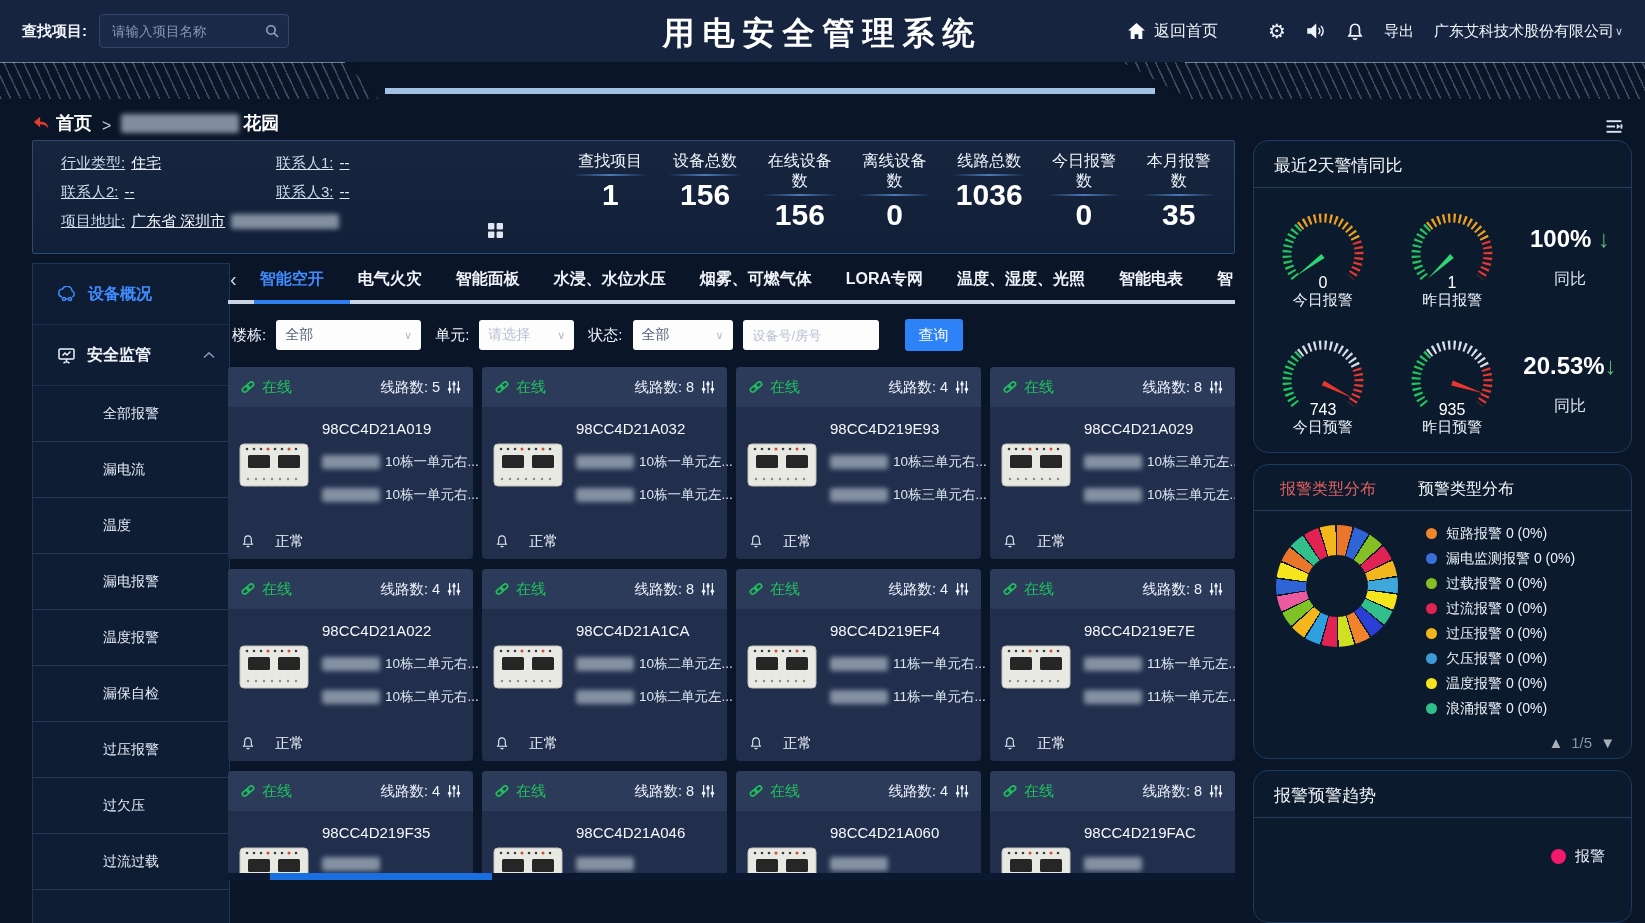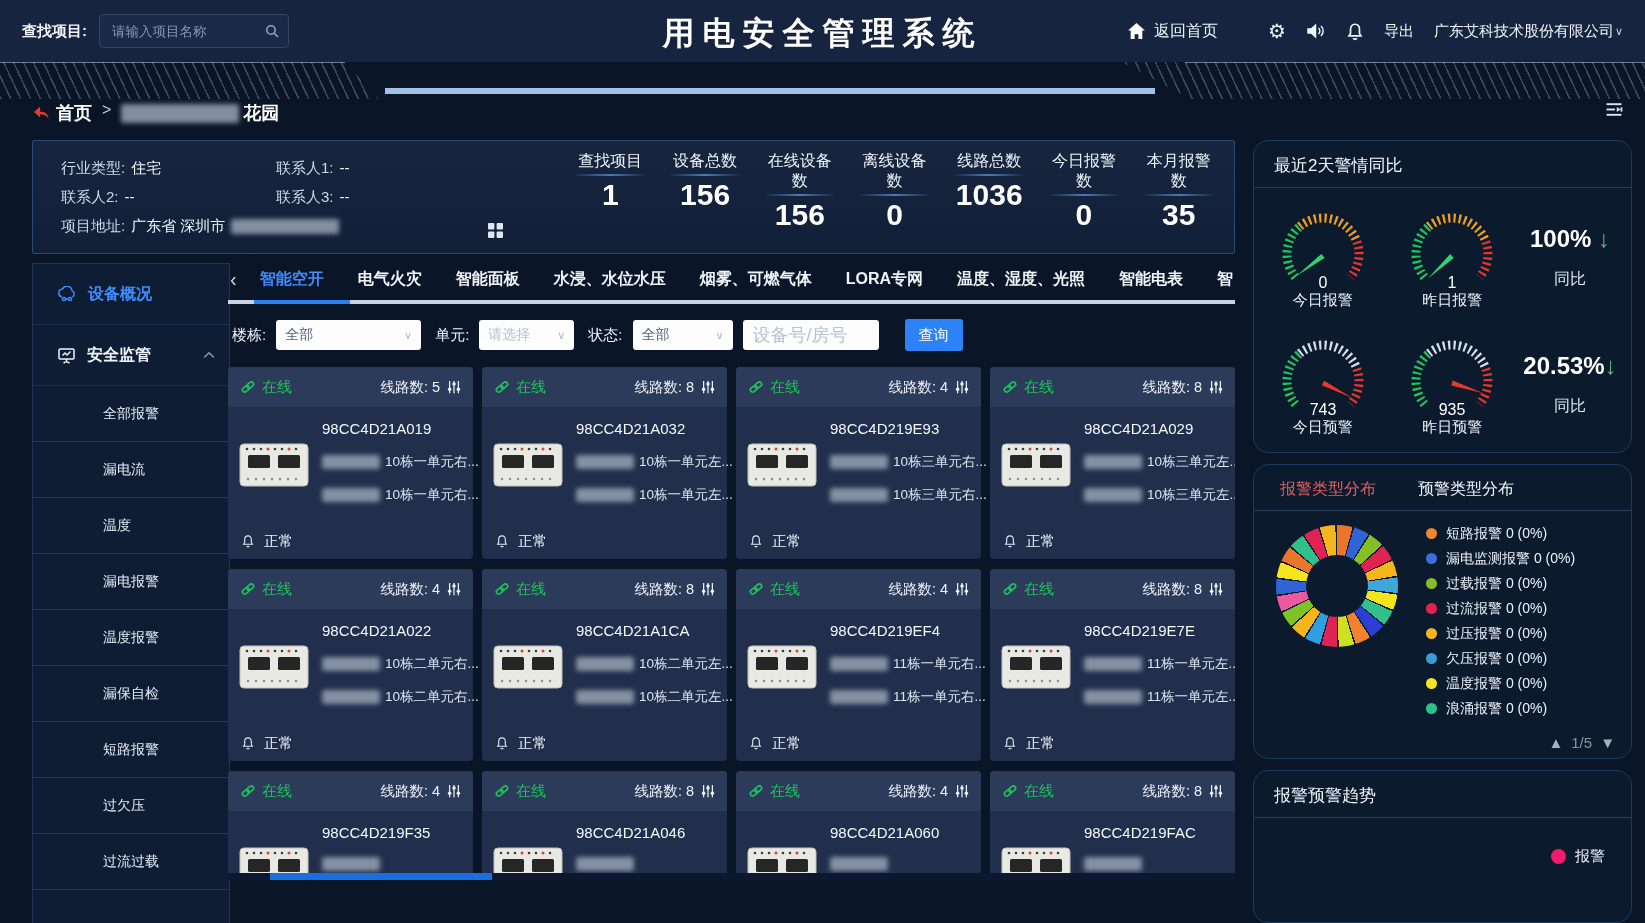--- a/index.html
+++ b/index.html
@@ -27,33 +27,33 @@
   
   .hatch { position:absolute; top:62px; left:0; width:100%; height:37px;
     background:repeating-linear-gradient(65deg, rgba(165,188,214,.30) 0 1.6px, transparent 1.6px 9px); }
   .hatch::before { content:''; position:absolute; top:0; left:0; width:345px; height:1px; background:rgba(190,210,235,.55); }
   .hatch::after  { content:''; position:absolute; top:0; left:1185px; right:0; height:1px; background:rgba(190,210,235,.55); }
   .hatch-notch { position:absolute; left:345px; top:0; width:845px; height:100%; background:#0a1628;
     clip-path:polygon(0 0, 92% 0, 100% 100%, 4% 100%); }
   .hatch-bar { position:absolute; left:385px; bottom:5px; width:770px; height:6px; background:#a3c1e4; }
 
   
-  .crumbrow { position:absolute; top:101px; left:32px; right:20px; height:34px; display:flex; align-items:flex-start; }
+  .crumbrow { position:absolute; top:101px; left:32px; right:20px; height:34px; display:flex; align-items:flex-end; }
   .crumb-home { display:flex; align-items:center; gap:6px; font-size:18px; font-weight:bold; color:#fff; cursor:pointer; }
   .crumb-sep { margin:0 10px; color:#c9d3e3; font-size:16px; }
   .crumb-proj { display:flex; align-items:center; gap:4px; font-size:18px; font-weight:bold; color:#fff; }
   .collapse-ic { margin-left:auto; cursor:pointer; }
 
   .redact { display:inline-block; background:#97a2b3; filter:blur(2.5px); border-radius:2px; opacity:.85; }
 
   
   .info-panel { position:absolute; left:32px; top:140px; width:1203px; height:114px;
     background:linear-gradient(180deg,#17253f,#111f38); border:1px solid #2a4a73; border-radius:2px; }
   .info-fields { position:absolute; left:28px; top:13px; width:470px; font-size:15px; color:#dfe7f2; }
-  .if-row { display:flex; height:29px; align-items:center; }
+  .if-row { display:flex; height:29px; align-items:flex-start;text-decoration:underline; }
   .if-cell { width:215px; display:flex; gap:6px; white-space:nowrap; }
   .if-label { color:#cdd8e8; }
   .if-value { color:#f2f6fb; }
   .grid-ic { position:absolute; left:455px; top:82px; cursor:pointer; }
   .stats { position:absolute; left:530px; right:8px; top:10px; bottom:6px; display:flex; }
   .stat { flex:1; display:flex; flex-direction:column; align-items:center; }
   .stat-label { max-width:68px; text-align:center; font-size:16px; color:#eef3fa; line-height:1.25; }
   .stat-line { width:74px; height:2px; margin:3px 0 2px; background:linear-gradient(90deg,transparent,#4a7ab8,transparent); }
   .stat-value { font-size:30px; font-weight:bold; color:#ffffff; }
 
@@ -72,34 +72,34 @@
   .tab.active { color:#3f8cff; }
   .tab-partial { display:flex; align-items:center; gap:8px; padding-left:17px; font-size:16px; font-weight:bold; color:#f0f4fa; cursor:pointer; }
   .tabs-track { position:relative; height:4px; background:#c9d3e3; margin-top:5px; }
   .tabs-thumb { position:absolute; left:26px; top:0; width:96px; height:4px; background:#2e7ff2; cursor:pointer; }
 
   .filterrow { display:flex; align-items:center; gap:10px; margin-top:15px; }
   .f-label { font-size:15px; color:#eef3fa; margin-left:4px; white-space:nowrap; }
   .f-select { height:30px; background:#fdfdfe; border-radius:3px; display:flex; align-items:center; justify-content:space-between; padding:0 9px; font-size:14px; color:#55617a; cursor:pointer; }
   .f-select .ph { color:#b9c2cf; }
   .f-select .vee { color:#b0b8c6; font-size:11px; margin-left:6px; }
-  .f-input { width:136px; height:30px; background:#fdfdfe; border:none; border-radius:3px; padding:0 10px; font-size:18px; color:#55617a; outline:none; font-family:inherit; }
+  .f-input { width:136px; height:30px; background:#fdfdfe; border:none; border-radius:3px; padding:0 10px; font-size:13px; color:#55617a; outline:none; font-family:inherit; }
   .f-input::placeholder { color:#b9c2cf; }
   .f-btn { width:58px; height:32px; margin-left:16px; background:#2e82f7; border:none; border-radius:3px; color:#fff; font-size:15px; cursor:pointer; font-family:inherit; }
 
   .cards { margin-top:16px; display:grid; grid-template-columns:repeat(4,245px); gap:10px 9px; }
   .card { height:192px; background:#212e4c; border-radius:4px; display:flex; flex-direction:column; cursor:pointer; }
   .card-head { height:40px; background:#2d3b5b; border-radius:4px 4px 0 0; display:flex; align-items:center; justify-content:space-between; padding:0 12px; }
   .c-online { display:flex; align-items:center; gap:6px; color:#1fc35c; font-size:15px; }
   .c-lines { display:flex; align-items:center; gap:7px; color:#eef3fa; font-size:14.5px; }
   .card-body { position:relative; flex:1; }
   .c-breaker { position:absolute; left:10px; top:32px; }
   .c-id { position:absolute; left:94px; top:13px; font-size:15px; color:#f5f8fc; }
   .c-addr { position:absolute; left:94px; display:flex; align-items:center; gap:5px; font-size:13.5px; color:#dde5f0; white-space:nowrap; }
-  .card-foot { height:36px; display:flex; align-items:center; gap:9px; padding-left:13px; font-size:14.5px; color:#eef3fa; }
+  .card-foot { height:36px; display:flex; align-items:center; gap:20px; padding-left:13px; font-size:14.5px; color:#eef3fa; }
   .hscroll { position:absolute; left:0; right:0; bottom:0; height:7px; background:#0c1830; }
   .hthumb { position:absolute; left:42px; width:222px; height:7px; background:#1a6fe0; cursor:pointer; }
 
   
   .rightcol { position:absolute; left:1253px; top:140px; width:379px; bottom:0; display:flex; flex-direction:column; gap:11px; }
   .panel { background:#0c1a2d; border:1px solid #1d3a5f; border-radius:15px; }
   .p-title { padding:13px 20px 10px; font-size:17px; color:#f2f6fb; border-bottom:1px solid rgba(90,130,180,.35); }
   .p-gauges { height:313px; flex:none; }
   .g-grid { display:grid; grid-template-columns:1fr 1fr 106px; grid-auto-rows:127px; align-items:center; justify-items:center; padding:6px 8px 0 4px; }
   .gauge { width:118px; text-align:center; }
@@ -312,21 +312,21 @@
           </svg>
       </span>
     </div>
     <div id="side-subs">
         <div class="side-sub">全部报警</div>
         <div class="side-sub">漏电流</div>
         <div class="side-sub">温度</div>
         <div class="side-sub">漏电报警</div>
         <div class="side-sub">温度报警</div>
         <div class="side-sub">漏保自检</div>
-        <div class="side-sub">短路报警</div>
+        <div class="side-sub">过压报警</div>
         <div class="side-sub">过欠压</div>
         <div class="side-sub">过流过载</div>
       </div>
   </div>
 
   <div class="main">
     <div class="tabsrow" id="tabsrow">
       <span class="tab-chevl">‹</span>
     <span class="tab active">智能空开</span>
         <span class="tab">电气火灾</span>

